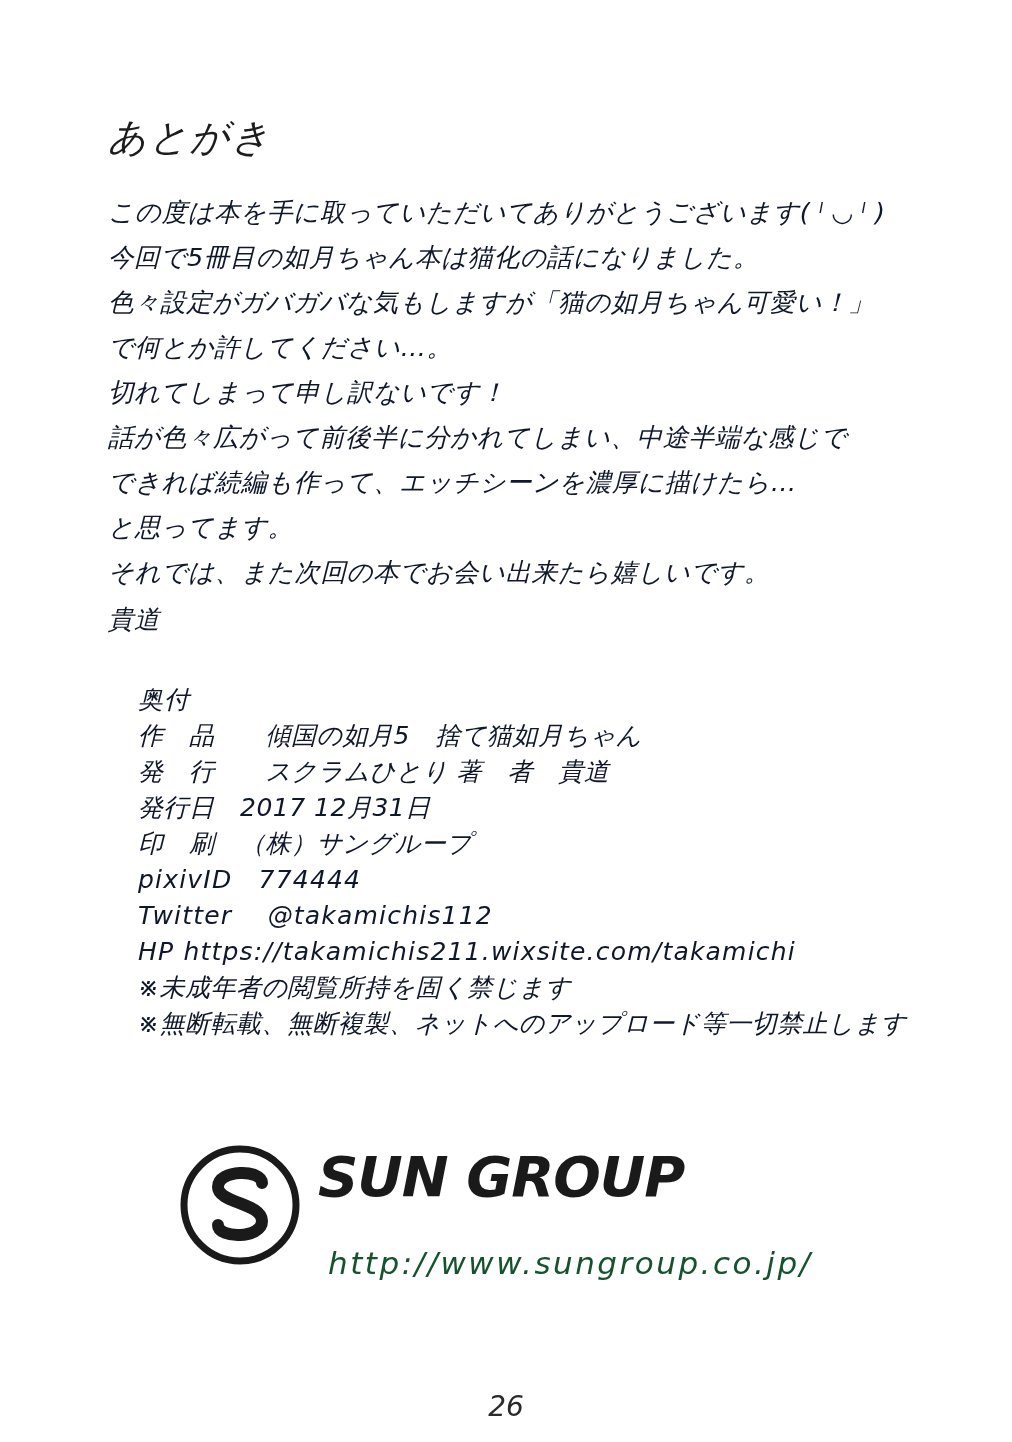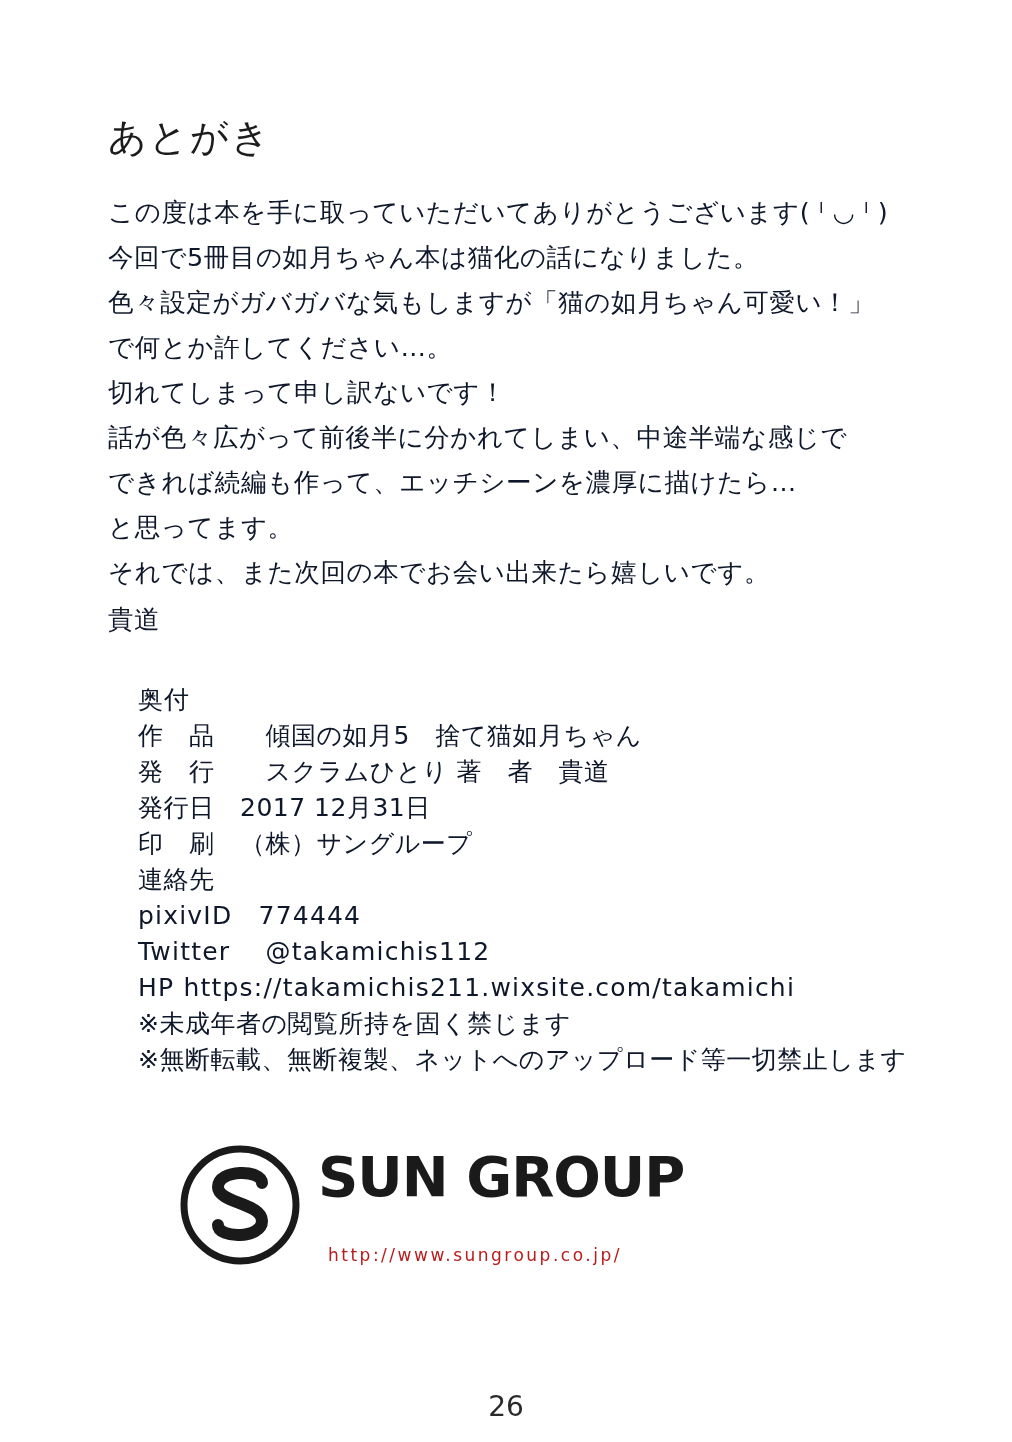--- a/index.html
+++ b/index.html
@@ -11,20 +11,21 @@
     height: 1442px;
     background: #ffffff;
     font-family: "DejaVu Sans", sans-serif;
     color: #1a1a1a;
     position: relative;
     overflow: hidden;
   }
   .page {
     position: absolute;
     inset: 0;
+    font-style: italic;
   }
 
   
   .afterword-title {
     position: absolute;
     left: 108px;
     top: 112px;
     font-size: 38px;
     letter-spacing: 2px;
     font-weight: 400;
@@ -95,23 +96,23 @@
     font-weight: 700;
     letter-spacing: -1px;
     font-family: "DejaVu Sans", sans-serif;
     color: #1a1a1a;
     line-height: 1;
   }
   .logo-url {
     position: absolute;
     left: 150px;
     top: 110px;
-    font-size: 17px;
+    font-size: 31px;
     letter-spacing: 2.5px;
-    color: #b91c1c;
+    color: #14532d;
     font-family: "DejaVu Sans", sans-serif;
   }
 
   
   .page-number {
     position: absolute;
     left: 0;
     right: 0;
     top: 1390px;
     text-align: center;
@@ -139,21 +140,20 @@
     <div class="line">それでは、また次回の本でお会い出来たら嬉しいです。</div>
     <div class="line sign">貴道</div>
   </div>
 
   <div class="colophon">
     <div class="line head">奥付</div>
     <div class="line">作　品　　傾国の如月5　捨て猫如月ちゃん</div>
     <div class="line">発　行　　スクラムひとり 著　者　貴道</div>
     <div class="line">発行日　2017 12月31日</div>
     <div class="line">印　刷　（株）サングループ</div>
-    <div class="line">連絡先</div>
     <div class="line mono">pixivID　774444</div>
     <div class="line mono">Twitter 　@takamichis112</div>
     <div class="line mono">HP https://takamichis211.wixsite.com/takamichi</div>
     <div class="line">※未成年者の閲覧所持を固く禁じます</div>
     <div class="line">※無断転載、無断複製、ネットへのアップロード等一切禁止します</div>
   </div>
 
   <div class="logo-block">
     <span class="logo-mark">
       <svg width="124" height="124" viewBox="0 0 124 124" aria-hidden="true">

